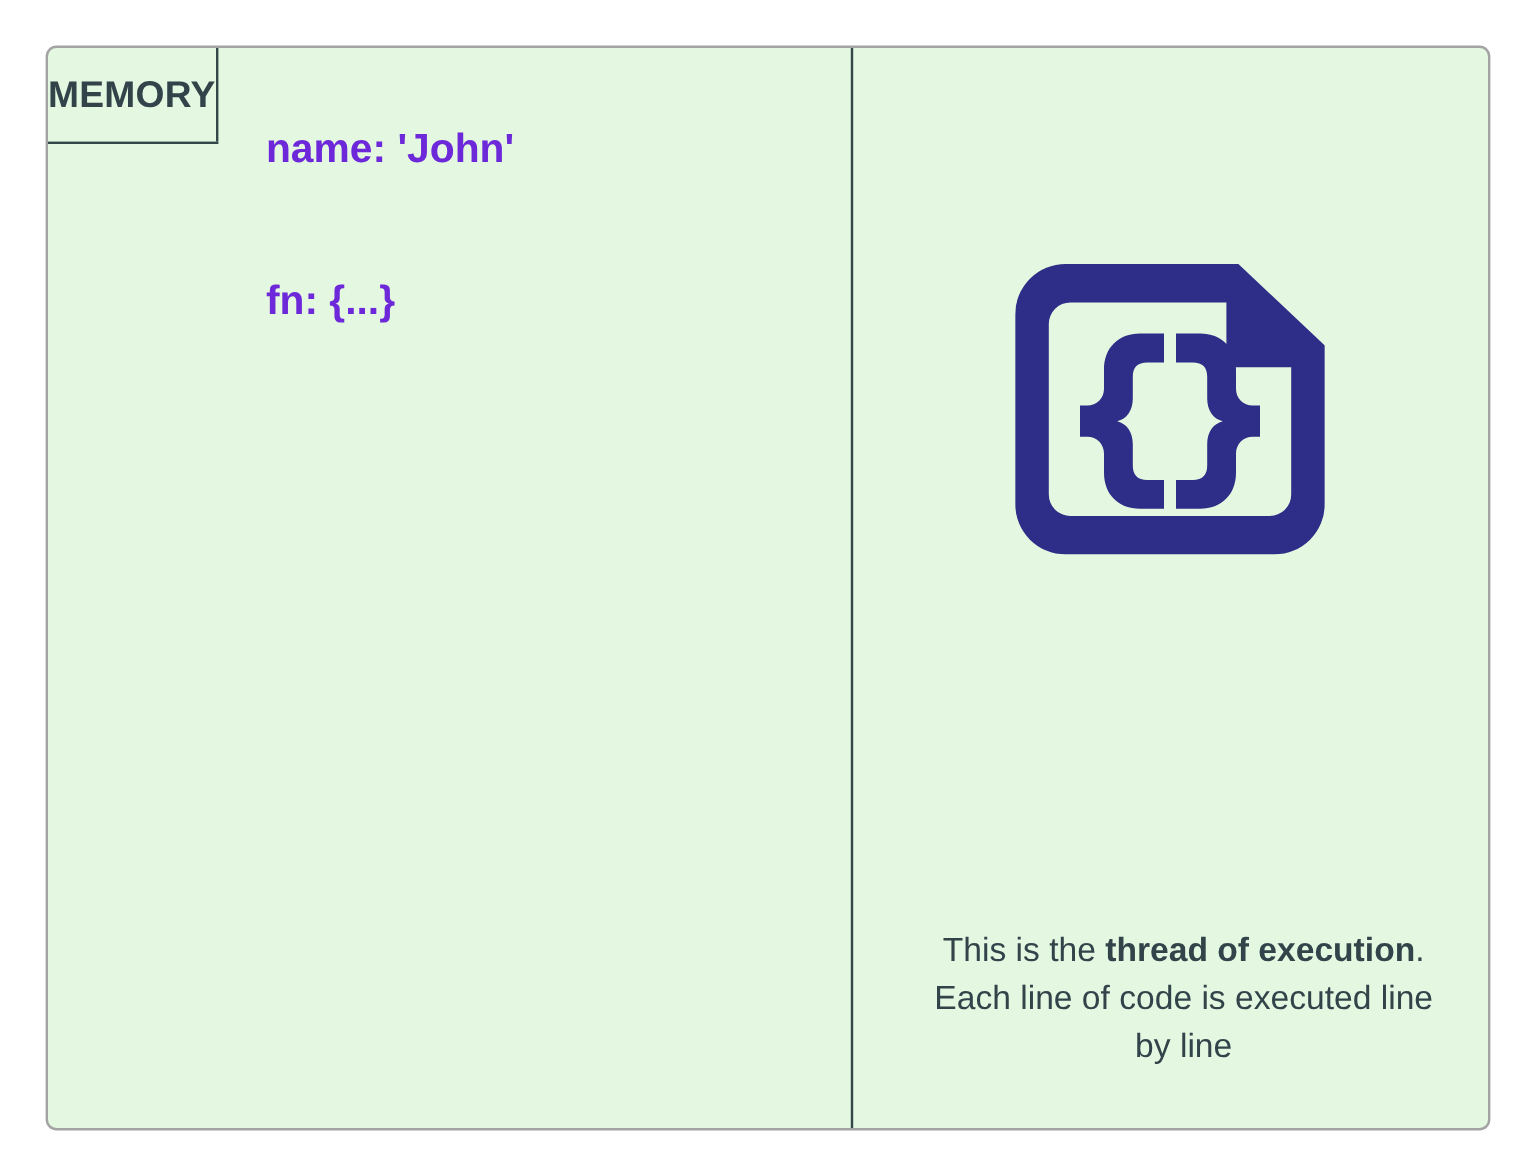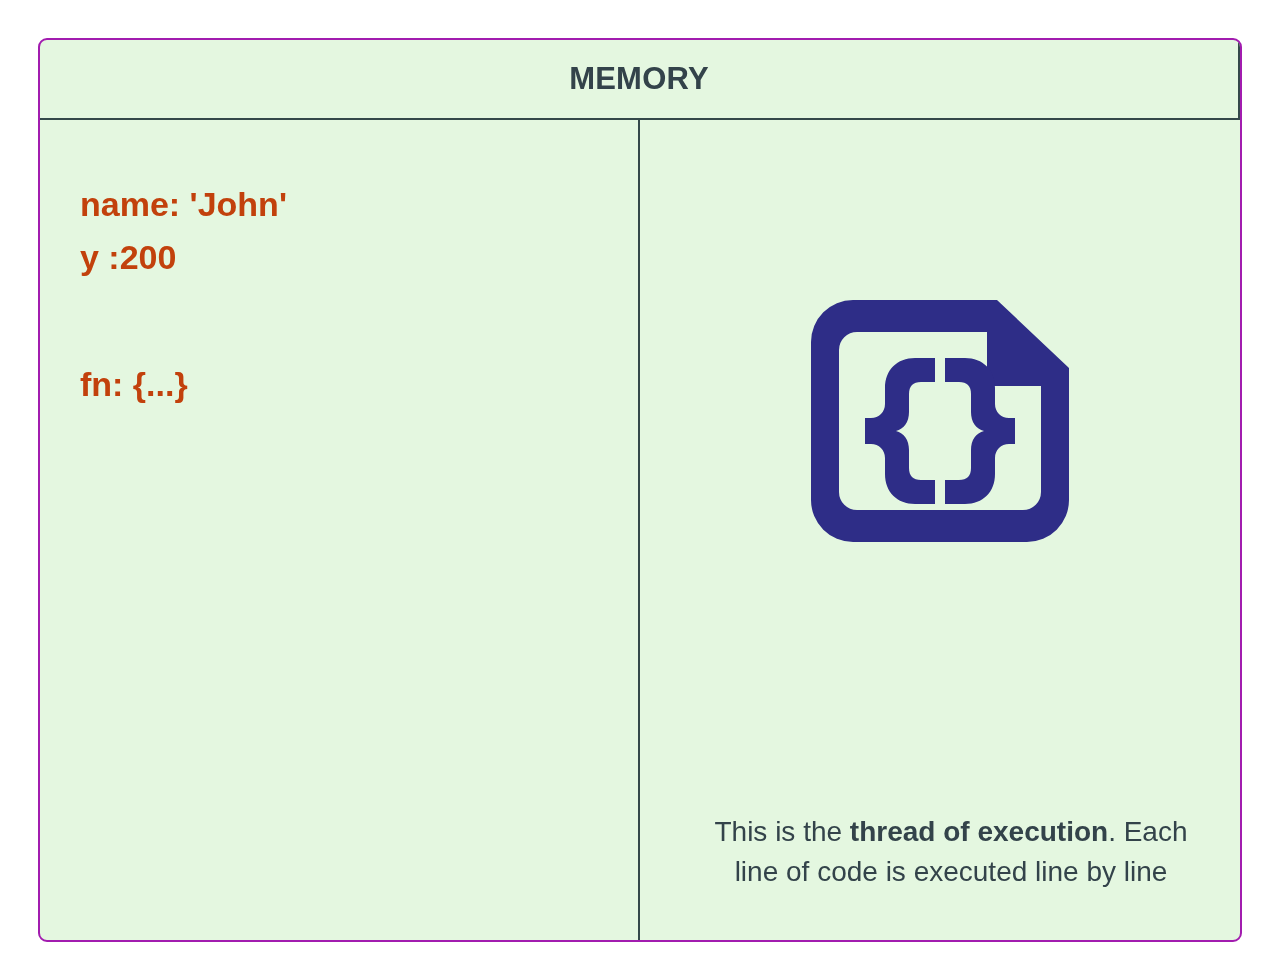--- a/index.html
+++ b/index.html
@@ -24,24 +24,24 @@
 
   
   .table-card {
     position: absolute;
     left: 38px;
     top: 38px;
     width: 1204px;
     height: 904px;
     box-sizing: border-box;
     background: #e4f7e0;
-    border: 2px solid #a21caf;
+    border: 2px solid #a3a3a3;
     border-radius: 9px;
     display: flex;
-    flex-direction: column;
+    flex-direction: row;
     overflow: hidden;
   }
 
   
   .header-row {
     display: flex;
     height: 78px;
     flex: 0 0 78px;
     border-bottom: 2px solid #34484a;
   }
@@ -82,21 +82,21 @@
     border-right: 2px solid #34484a;
   }
 
   
   .memory-area {
     flex: 1 1 auto;
     padding: 58px 0 0 40px;
   }
 
   .var-line {
-    color: #c2410c;
+    color: #6d28d9;
     font-size: 34px;
     font-weight: bold;
     line-height: 53px;
     white-space: pre;
   }
 
   .var-gap {
     height: 74px;
   }
 
@@ -146,21 +146,20 @@
     <div class="header-row">
       <div class="header-cell left">MEMORY</div>
     </div>
 
     <div class="body-row">
 
       <div class="body-cell left">
 
         <div class="memory-area">
           <div class="var-line">name: 'John'</div>
-          <div class="var-line">y :200</div>
           <div class="var-gap"></div>
           <div class="var-line">fn: {...}</div>
         </div>
 
 
       </div>
 
       <div class="body-cell right">
 
         <div class="icon-area">

